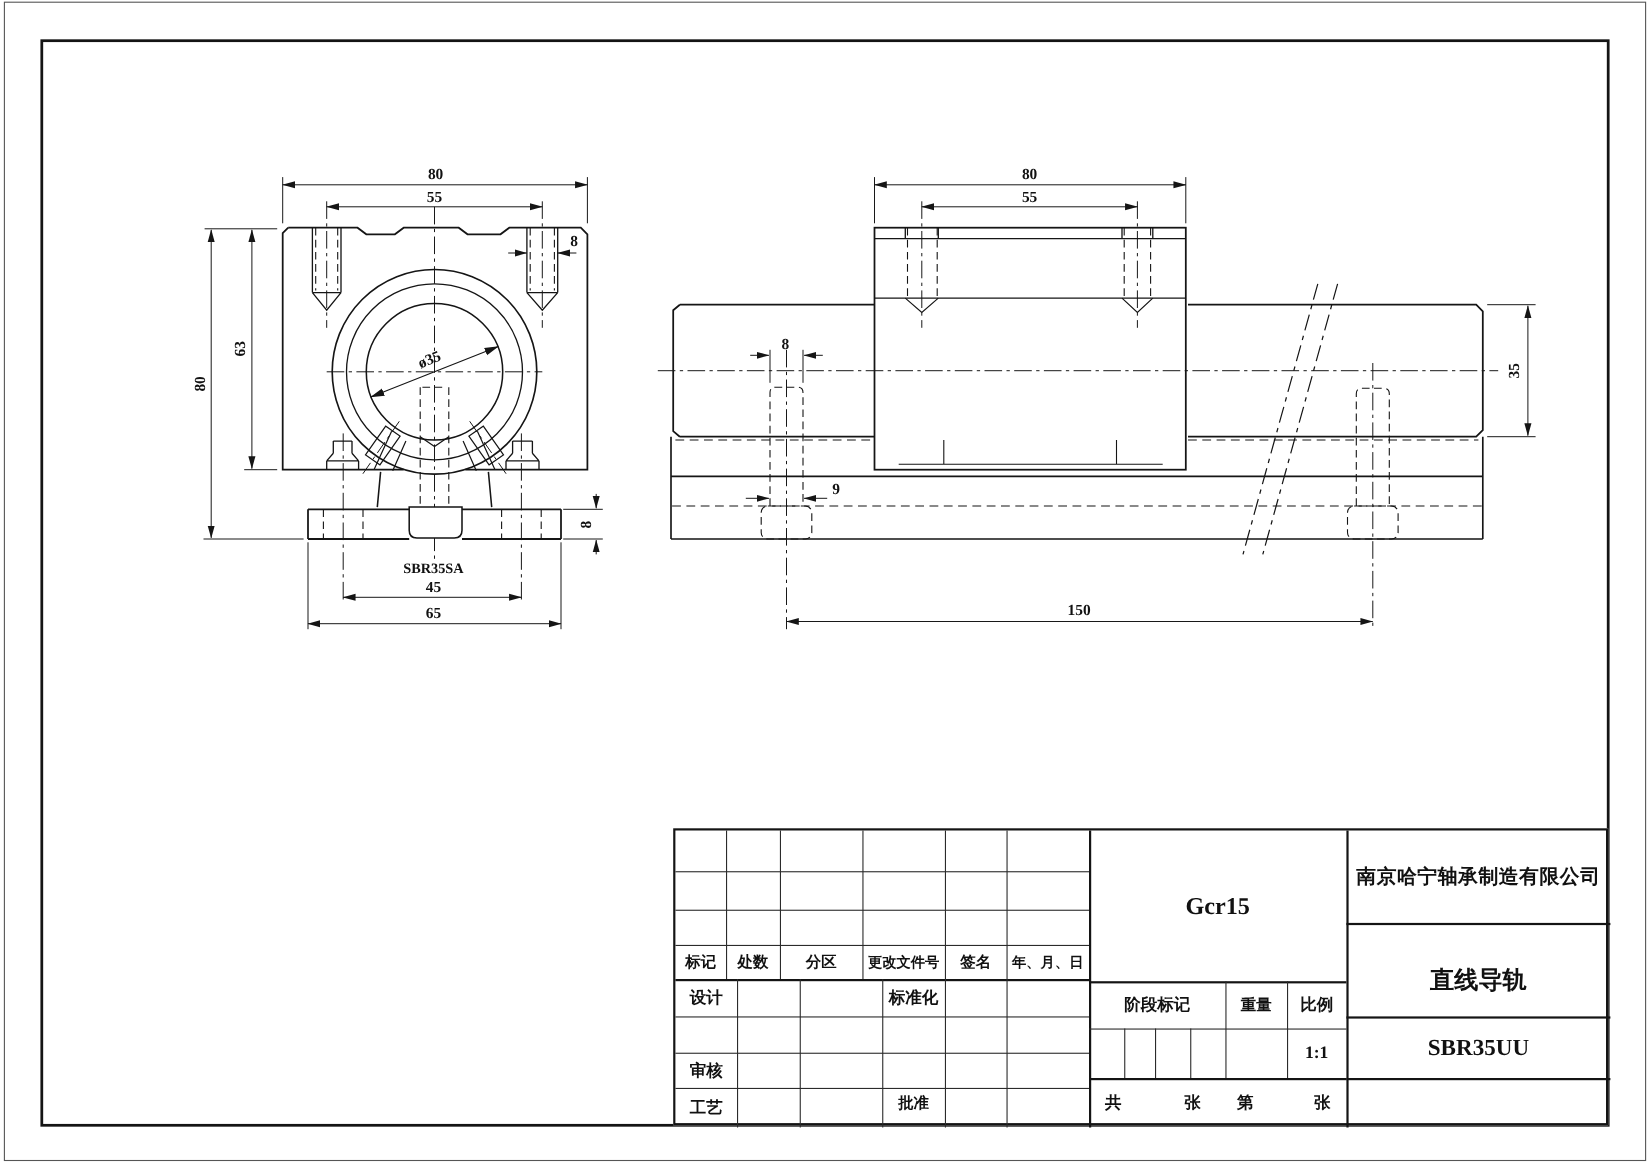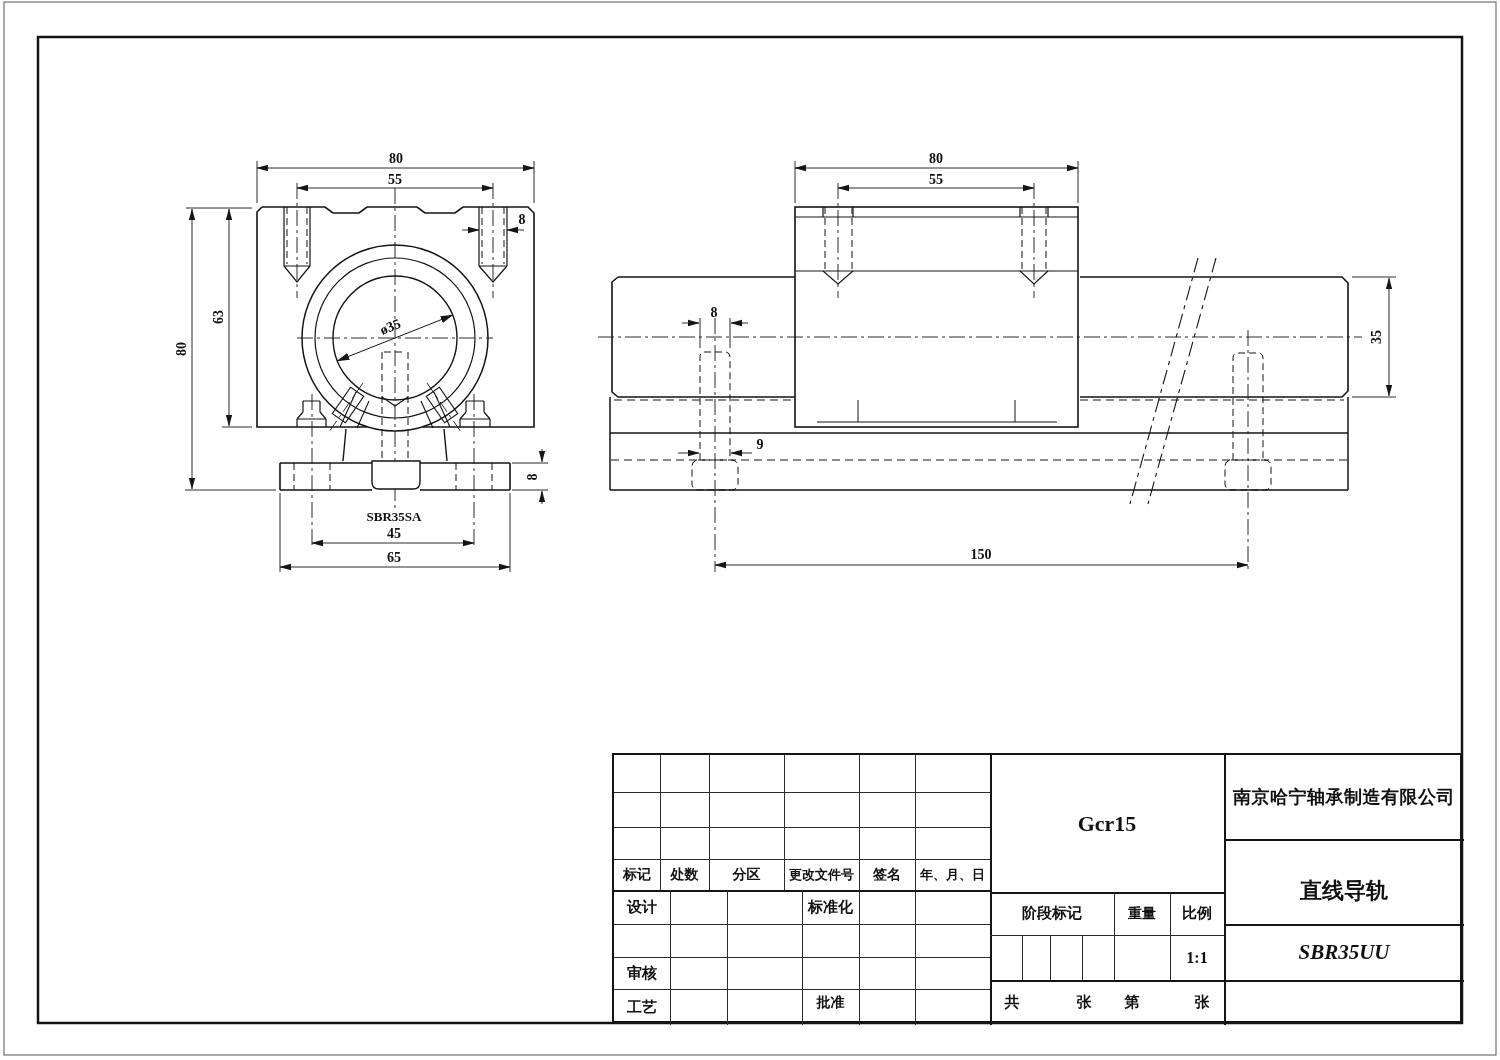--- a/index.html
+++ b/index.html
@@ -14,21 +14,21 @@
   #titleblock .hl,#titleblock .vl{position:absolute;background:#2b2b2b;}
   #titleblock .hl{height:1px;}
   #titleblock .vl{width:1px;}
   #titleblock .hl.bold{height:2px;background:#141414;}
   #titleblock .vl.bold{width:2px;background:#141414;}
   .tcell{position:absolute;display:flex;align-items:center;justify-content:center;
          font-weight:bold;font-size:14px;white-space:nowrap;}
   .tcell.serif{font-family:"Liberation Serif",serif;}
   .tcell.big{font-size:22px;font-family:Liberation Serif, serif;}
   .tcell.company{font-size:18px;letter-spacing:0.5px;}
-  .tcell.model{font-size:21px;font-style:italic;}
+  .tcell.model{font-size:21px;}
   .tcell.phone{font-size:17px;}
 </style>
 </head>
 <body>
 
 <div id="stage">
 
 <svg width="1500" height="1060" viewBox="0 0 1500 1060">
   <defs>
     <marker id="arw" viewBox="0 0 12 8" refX="11.5" refY="4" markerWidth="13" markerHeight="9" orient="auto-start-reverse">

